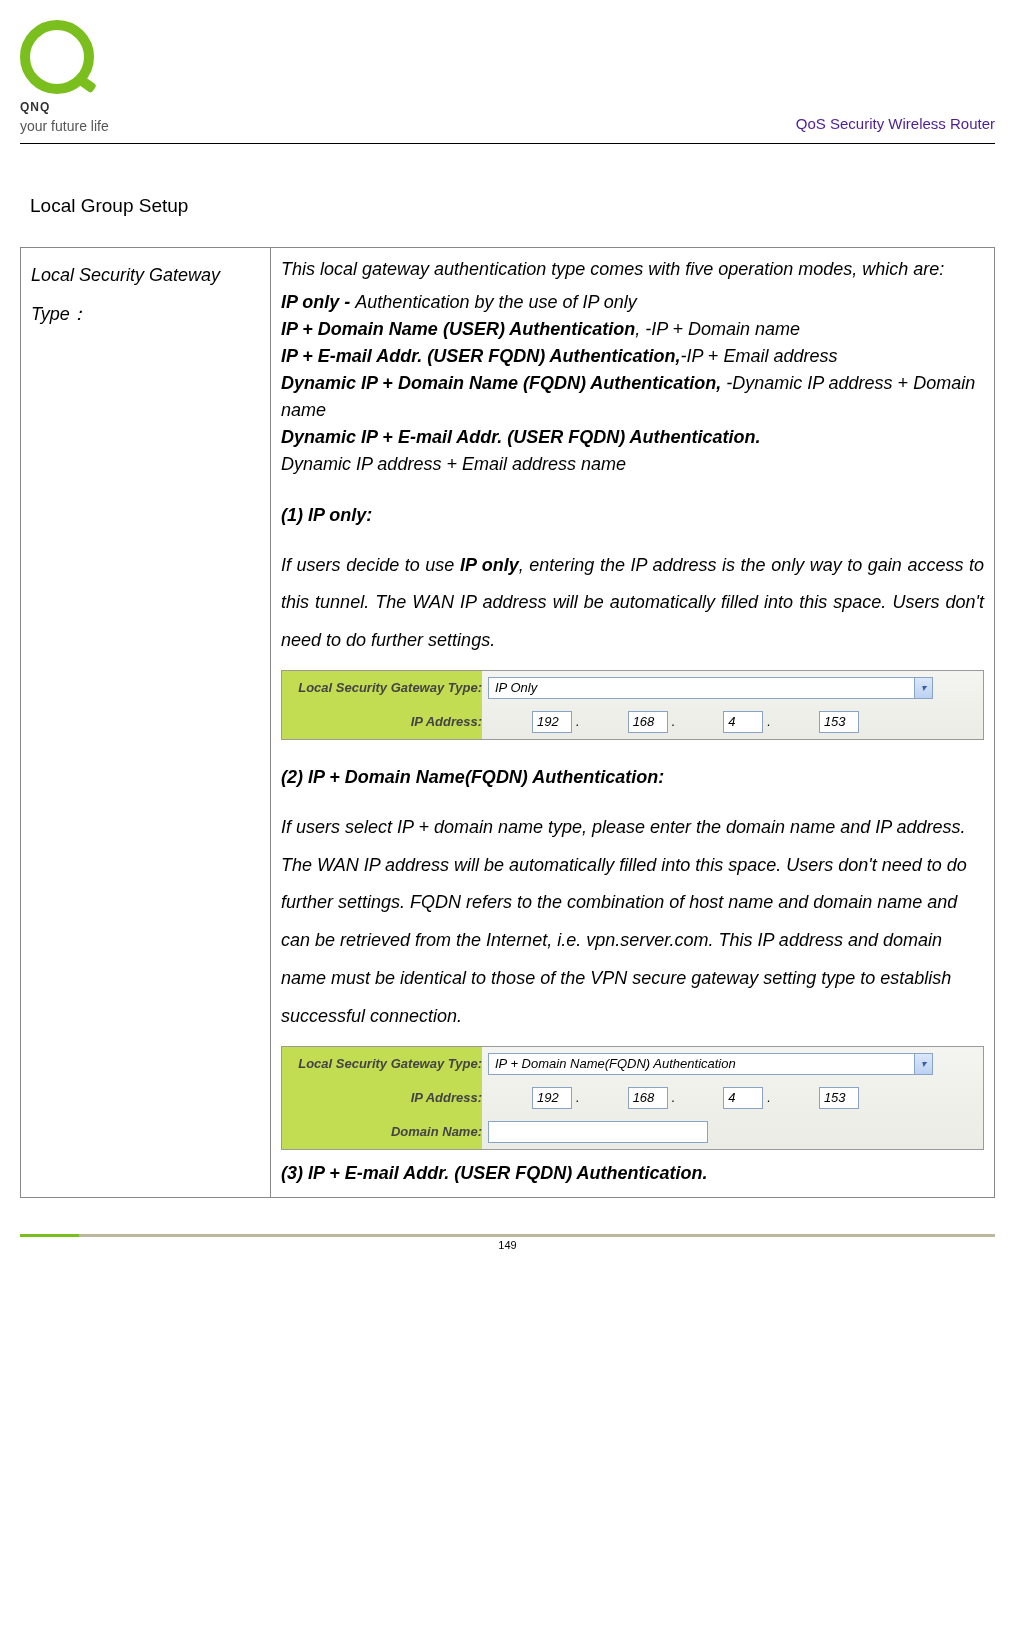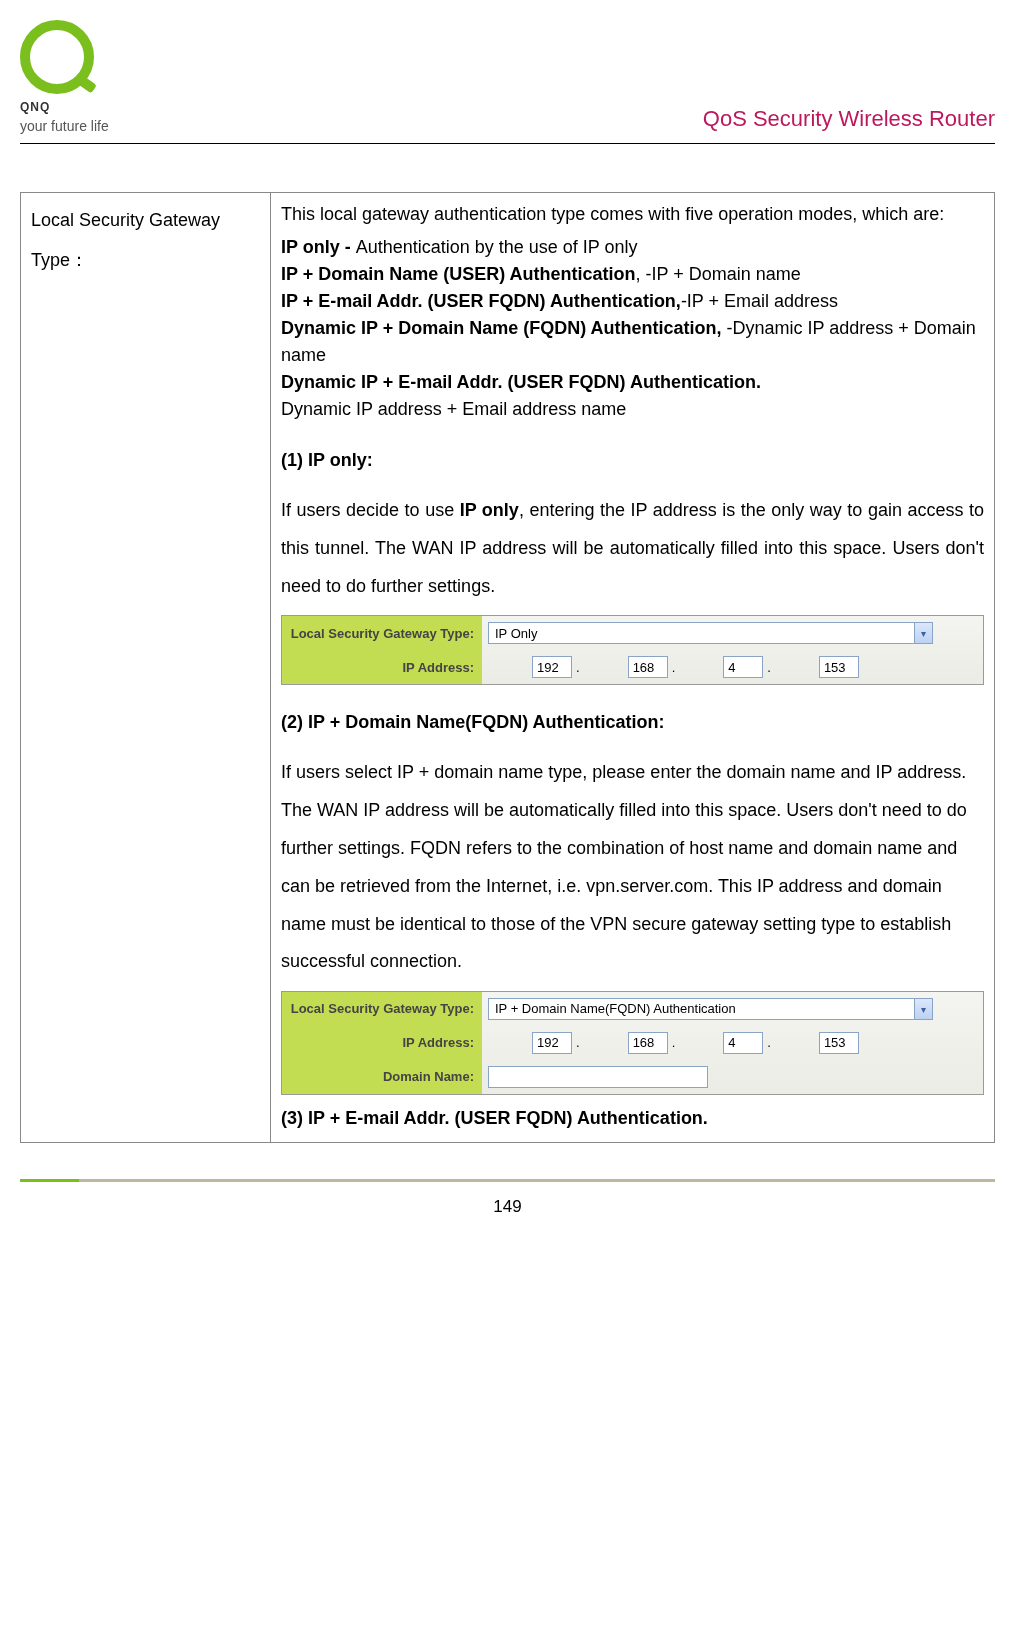--- a/index.html
+++ b/index.html
@@ -54,39 +54,40 @@
     font-weight: bold;
     letter-spacing: 1px;
     font-size: 12px;
     color: #333;
   }
   .tagline {
     font-size: 14px;
     color: #555;
   }
   .doc-title {
-    font-size: 22px;
-    color: #be185d;
+    font-size: 15px;
+    color: #4c1d95;
     padding-bottom: 2px;
   }
   
   .section-heading {
     font-size: 19px;
     margin-left: 10px;
     margin-bottom: 26px;
   }
   .intro {
     text-indent: 2em;
     margin-bottom: 36px;
     line-height: 2.1;
   }
   
   table.main {
     width: 100%;
     border-collapse: collapse;
+    font-style: italic;
   }
   table.main > tbody > tr > td {
     border: 1px solid #888;
     vertical-align: top;
     padding: 8px 10px;
   }
   .left-col {
     width: 250px;
     line-height: 2.2;
   }
@@ -117,21 +118,20 @@
     display: flex;
     align-items: center;
     height: 34px;
   }
   .ui-label {
     width: 200px;
     text-align: right;
     font-weight: bold;
     font-size: 13px;
     color: #444;
-    padding-right: 8px;
   }
   .ui-label.green {
     background: #c3dd53;
     height: 100%;
     display: flex;
     align-items: center;
     justify-content: flex-end;
   }
   .ui-field {
     flex: 1;
@@ -183,40 +183,40 @@
     width: 220px;
   }
   
   .footer-rule {
     margin-top: 36px;
     height: 3px;
     background: linear-gradient(to right, #7bbf1e 0%, #7bbf1e 6%, #bcb8a0 6%, #bcb8a0 100%);
   }
   .page-num {
     text-align: center;
-    font-size: 17px;
-    margin-top: 12px;
+    font-size: 11px;
   }
 </style>
 </head>
 <body>
 
 <div class="page">
   <div class="header">
     <div class="logo-block">
       <div class="logo-q">
         <div class="ring"></div>
         <div class="tail"></div>
       </div>
       <div class="logo-text">QNQ</div>
       <div class="tagline">your future life</div>
     </div>
     <div class="doc-title">QoS Security Wireless Router</div>
   </div>
 
+  <div class="section-heading">Local Group Setup</div>
 
   <table class="main">
     <tbody>
       <tr>
         <td class="left-col">Local Security Gateway Type：</td>
         <td class="right-col">
 
           <div class="mode-intro">This local gateway authentication type comes with five operation modes, which are:</div>
           <div class="mode-line"><span class="bold">IP only - </span><span>Authentication by the use of IP only</span></div>
           <div class="mode-line"><span class="bold">IP + Domain Name (USER) Authentication</span><span>, -IP + Domain name</span></div>

